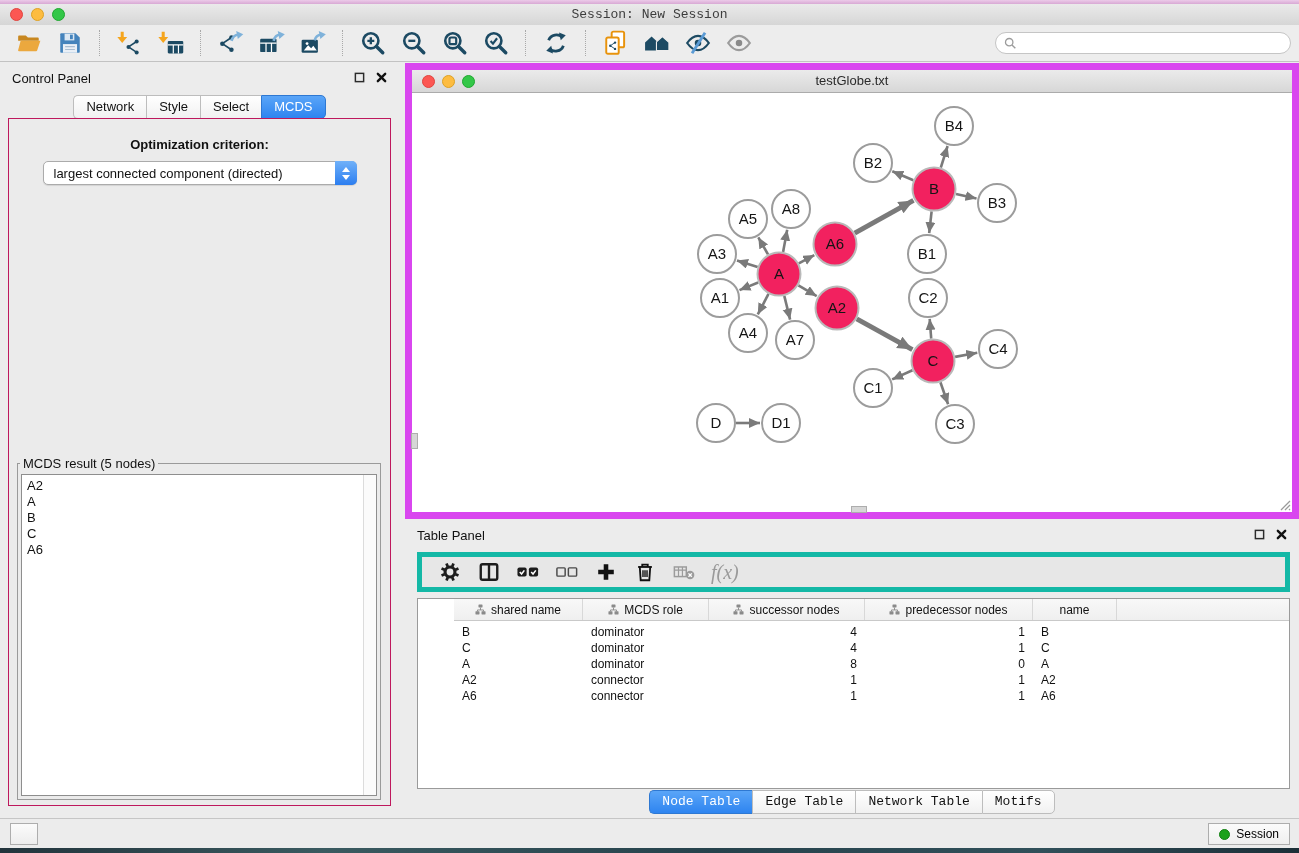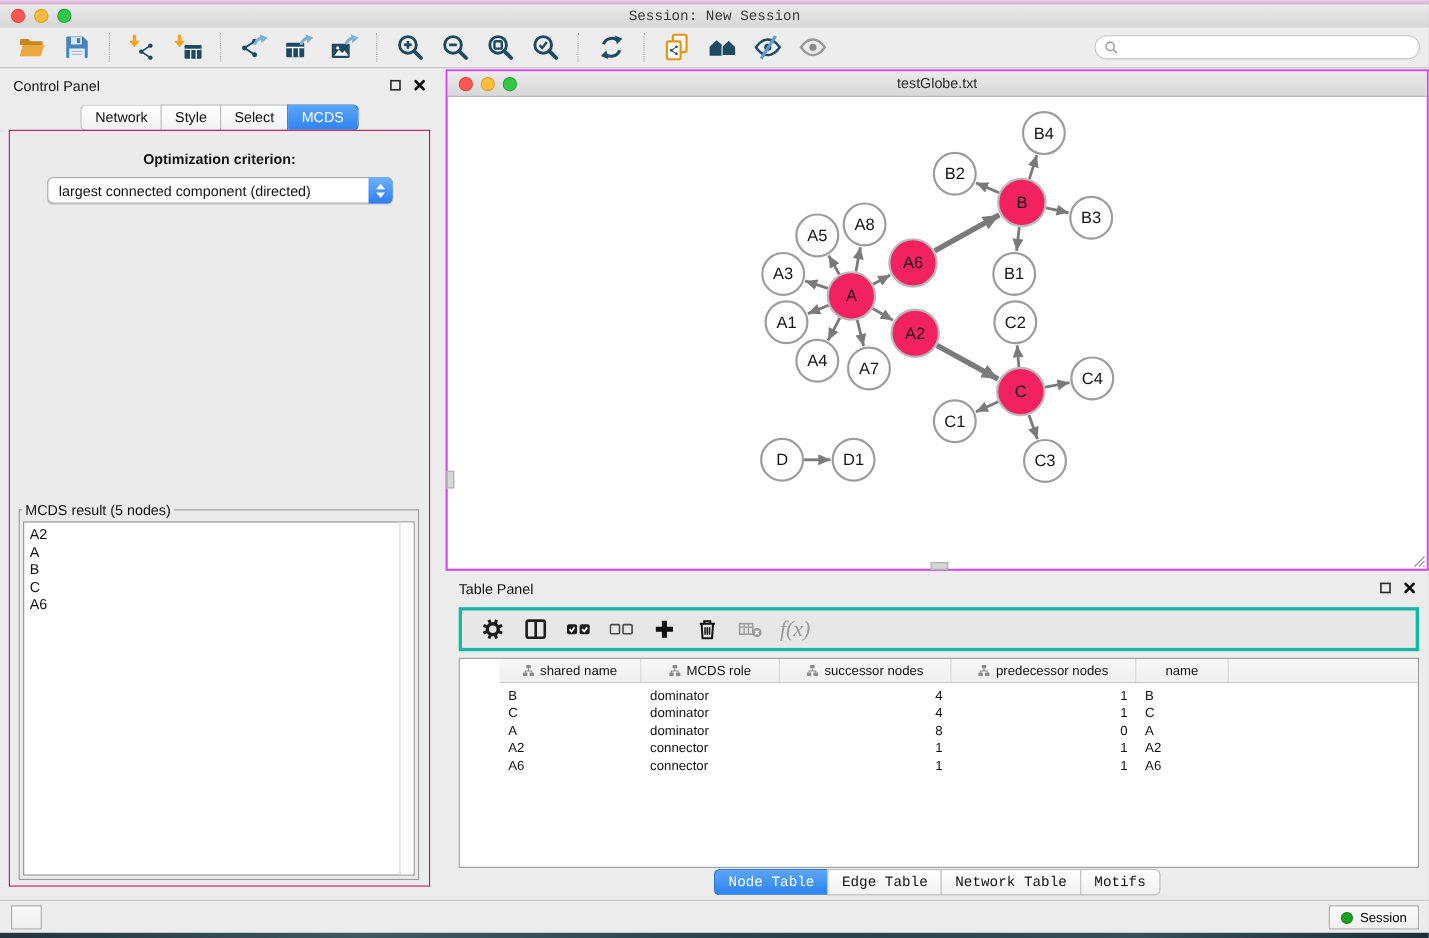--- a/index.html
+++ b/index.html
@@ -67,37 +67,37 @@
     border:1px solid #9A9A9A; padding:0; }
   fieldset.mcds legend { font-size:13px; padding:0 3px; margin-left:2px; }
   .result-list { position:absolute; left:3px; right:3px; top:3px; bottom:3px;
     background:#fff; border:1px solid #8E8E8E; overflow:hidden; }
   .result-items { padding:3px 0 0 5px; }
   .result-item { font-size:13px; line-height:16px; }
   .scroll-track { position:absolute; right:0; top:0; bottom:0; width:13px;
     background:#FBFBFB; border-left:1px solid #DCDCDC; }
   
   .network-window { position:absolute; left:405px; top:63px; width:894px; height:456px;
-    background:#fff; border:2px solid #d946ef; }
+    background:#fff; border:7px solid #d946ef; }
   .nw-titlebar { position:relative; height:23px; background:linear-gradient(#EBEBEB,#D7D7D7);
     border-bottom:1px solid #ABABAB; }
   .nw-traffic { position:absolute; left:10px; top:5px; display:flex; gap:7px; }
   .nw-traffic .light { width:13px; height:13px; }
   .nw-title { text-align:center; font-size:13px; line-height:22px; color:#2B2B2B; }
   .nw-canvas { position:absolute; left:0; top:23px; right:0; bottom:0; }
   .grip-left { position:absolute; left:-1px; top:363px; width:7px; height:16px;
     background:#D6D6D6; border:1px solid #ADADAD; }
   .grip-bottom { position:absolute; left:439px; bottom:-1px; width:16px; height:7px;
     background:#D6D6D6; border:1px solid #ADADAD; }
   .resize-grip { position:absolute; right:1px; bottom:1px; width:14px; height:14px; }
   
   .table-panel { position:absolute; left:405px; top:519px; right:0; bottom:35px; background:#ECECEC; }
   .tp-header { position:relative; height:33px; }
   .tp-toolbar { position:absolute; left:12px; right:9px; top:33px; height:40px;
-    background:#E7E7E7; border:3px solid #14b8a6;
+    background:#E7E7E7; border:5px solid #14b8a6;
     display:flex; align-items:center; padding:0 8px; }
   .tpb-btn { width:39px; height:30px; background:none; border:none;
     display:flex; align-items:center; justify-content:center; cursor:pointer; }
   .tpb-btn svg { width:22px; height:22px; }
   .fx-label { font-size:20px; font-style:italic; color:#9A9A9A;
     font-family:"Liberation Serif",serif; padding:0 8px; }
   .tp-table { position:absolute; left:12px; right:9px; top:79px; height:191px;
     background:#fff; border:1px solid #9A9A9A; overflow:hidden;padding-left:36px; }
   .thead { display:flex; height:22px; background:linear-gradient(#F8F8F8,#EFEFEF);
     border-bottom:1px solid #C9C9C9; }

